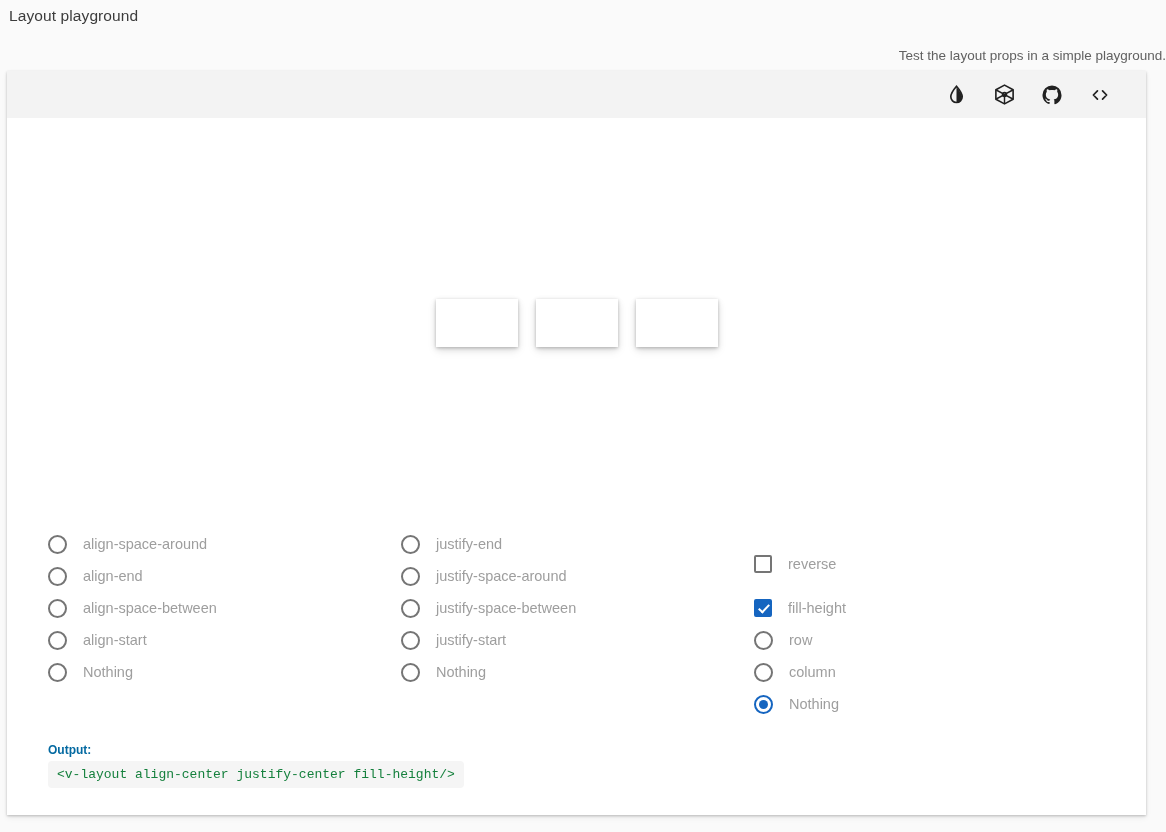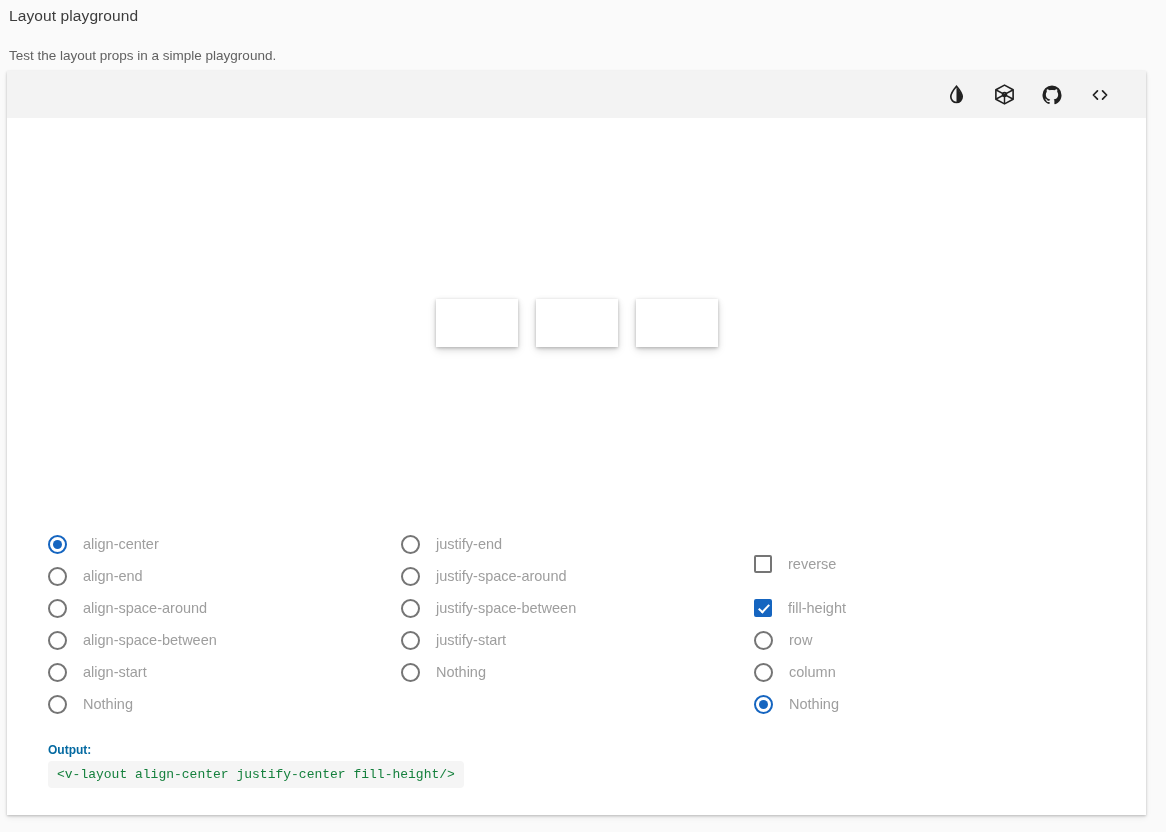--- a/index.html
+++ b/index.html
@@ -33,20 +33,21 @@
     line-height: 20px;
     margin: 0;
     letter-spacing: .1px;
   }
   .page-subtitle {
     font-size: 13.5px;
     font-weight: 400;
     color: #616161;
     line-height: 18px;
     margin: 21px 0 0 0;
+    text-align: right;
   }
 
   
   .card {
     position: absolute;
     left: 7px;
     top: 71px;
     width: 1139px;
     height: 744px;
     background: #ffffff;
@@ -278,30 +279,26 @@
           <div class="tile"></div>
           <div class="tile"></div>
           <div class="tile"></div>
         </div>
       </div>
 
       <div class="controls">
 
         <div class="control-col col-align">
           <div class="opt-row">
-            <span class="radio checked"></span>
-            <span class="opt-label">align-center</span>
+            <span class="radio"></span>
+            <span class="opt-label">align-space-around</span>
           </div>
           <div class="opt-row">
             <span class="radio"></span>
             <span class="opt-label">align-end</span>
-          </div>
-          <div class="opt-row">
-            <span class="radio"></span>
-            <span class="opt-label">align-space-around</span>
           </div>
           <div class="opt-row">
             <span class="radio"></span>
             <span class="opt-label">align-space-between</span>
           </div>
           <div class="opt-row">
             <span class="radio"></span>
             <span class="opt-label">align-start</span>
           </div>
           <div class="opt-row">

